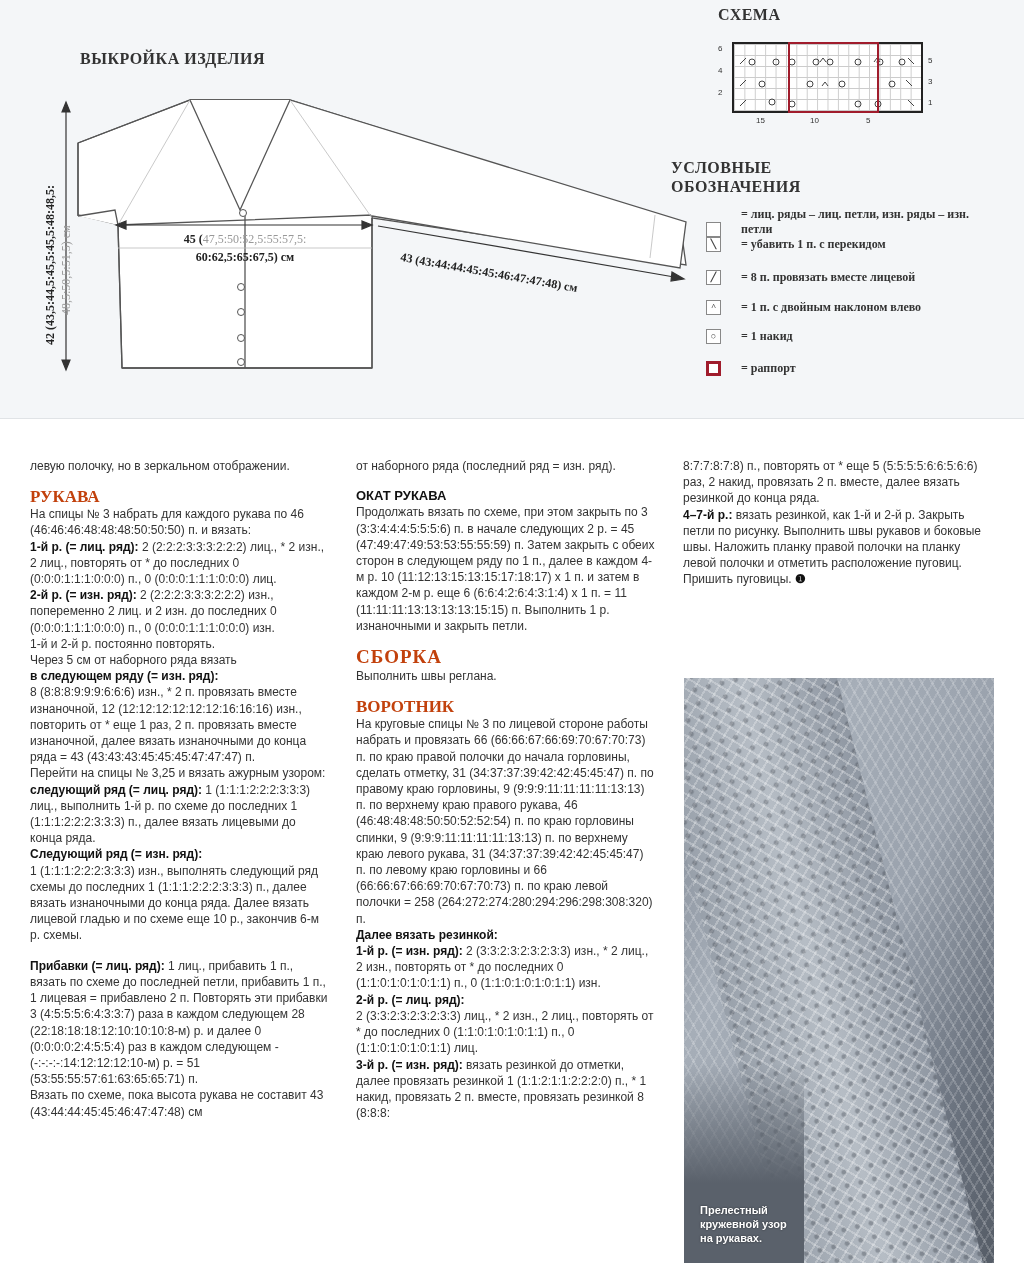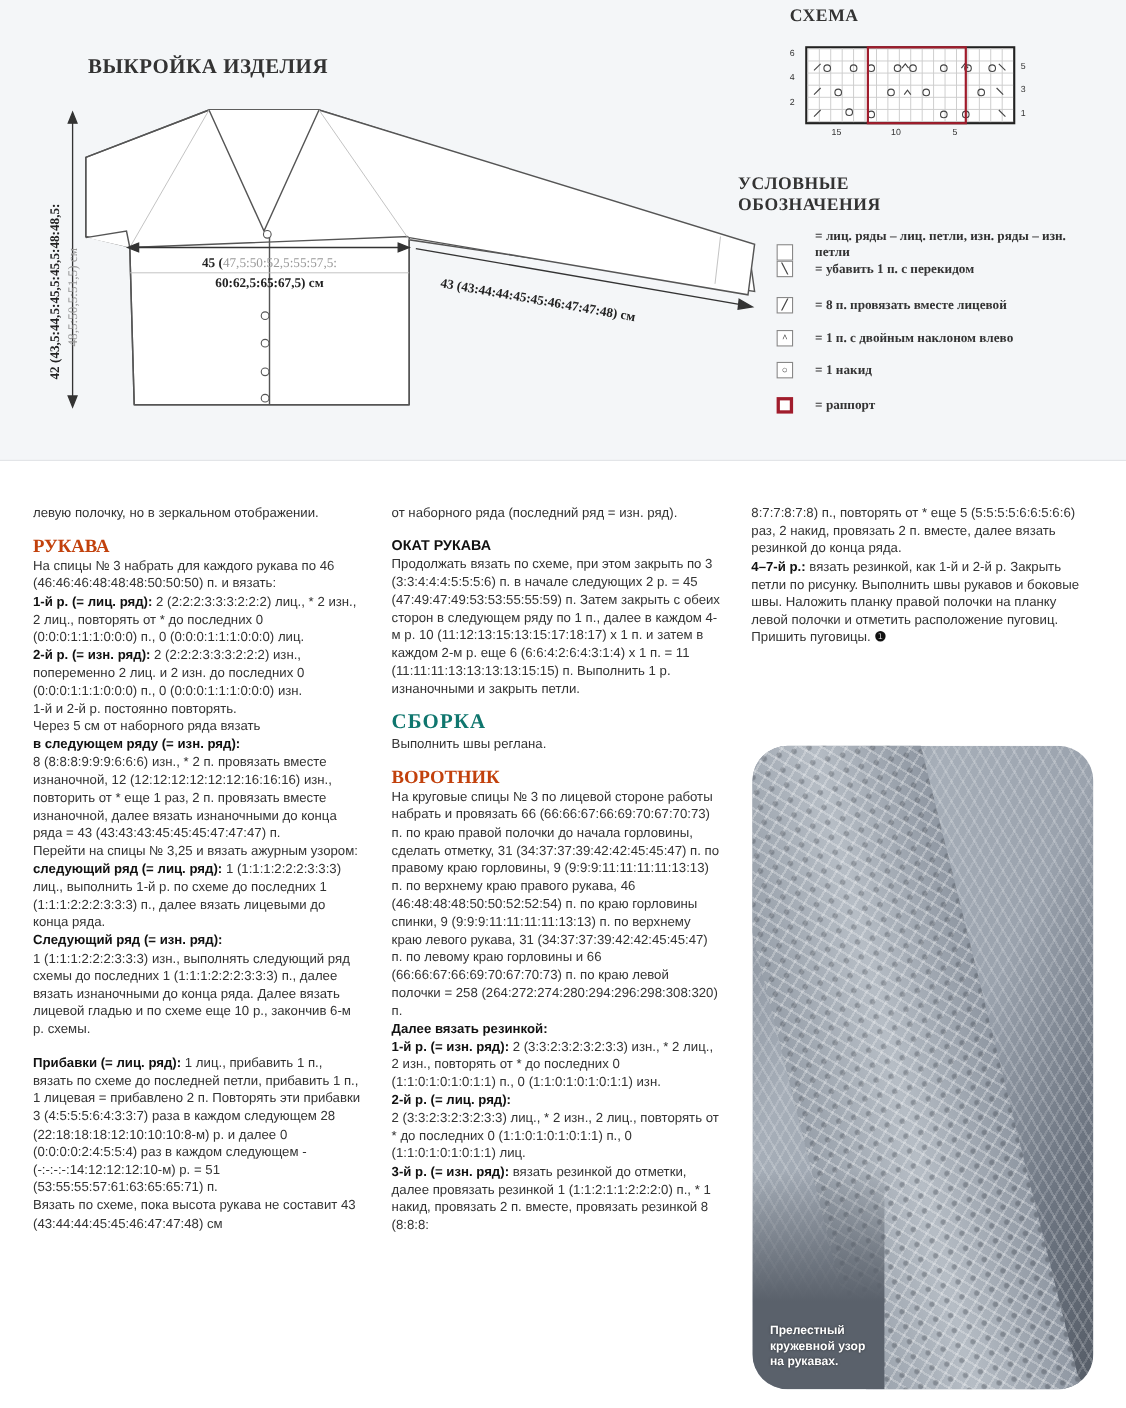--- a/index.html
+++ b/index.html
@@ -1,19 +1,19 @@
 <!DOCTYPE html>
 <html><head>
 <meta charset="utf-8">
 <style>
   html, body { margin: 0; padding: 0; }
   body { width: 1024px; height: 1280px; background: #ffffff; position: relative; overflow: hidden; font-family: "Liberation Sans", sans-serif; color: #222; }
   .top { position: absolute; left: 0; top: 0; width: 1024px; height: 418px; background: #f4f6f8; }
   .divider { position: absolute; left: 0; top: 418px; width: 1024px; height: 1px; background: #e0e3e6; }
-  .pattern-title { position: absolute; left: 80px; top: 50px; font-family: "Liberation Serif", serif; font-weight: bold; font-size: 19px; letter-spacing: 0.5px; color: #333; }
+  .pattern-title { position: absolute; left: 80px; top: 50px; font-family: "Liberation Serif", serif; font-weight: bold; font-size: 16px; letter-spacing: 0.5px; color: #333; }
   svg.garment { position: absolute; left: 0; top: 0; }
   .dim { position: absolute; font-family: "Liberation Serif", serif; font-weight: bold; font-size: 12px; color: #222; white-space: nowrap; }
   .dim .muted { color: #999; font-weight: normal; }
   .dim-width { left: 150px; top: 230px; text-align: center; line-height: 18px; width: 190px; }
   .dim-sleeve { left: 402px; top: 250px; transform: rotate(10deg); transform-origin: left top; }
   .dim-height { left: 42px; top: 345px; transform: rotate(-90deg); transform-origin: left top; line-height: 16px; }
   .chart-title { position: absolute; left: 718px; top: 6px; font-family: "Liberation Serif", serif; font-weight: bold; font-size: 16px; color: #333; letter-spacing: 0.5px; }
   .chart-box { position: absolute; left: 732px; top: 42px; width: 187px; height: 67px; border: 2px solid #222; background: #fff; }
   .chart-grid { position: absolute; inset: 0; background-image: linear-gradient(#ccc 1px, transparent 1px), linear-gradient(90deg, #ccc 1px, transparent 1px); background-size: 10.4px 11px; }
   .rapport { position: absolute; left: 54px; top: -2px; width: 87px; height: 67px; border: 2px solid #a01c2c; }
@@ -21,26 +21,26 @@
   .col-num { position: absolute; font-size: 8px; color: #333; top: 116px; }
   .legend-title { position: absolute; left: 671px; top: 158px; font-family: "Liberation Serif", serif; font-weight: bold; font-size: 16px; line-height: 19px; color: #333; letter-spacing: 0.5px; }
   .legend-item { position: absolute; left: 706px; font-family: "Liberation Serif", serif; font-weight: bold; font-size: 12px; color: #333; display: flex; align-items: flex-end; }
   .legend-icon { width: 13px; height: 13px; border: 1px solid #888; margin-right: 20px; flex-shrink: 0; position: relative; background: #fff; font-size: 9px; line-height: 13px; text-align: center; color: #444; }
   .legend-icon.rapport-icon { border: 3px solid #a01c2c; width: 9px; height: 9px; }
   .col { position: absolute; font-size: 12px; line-height: 16.2px; color: #333; }
   .col p { margin: 0; }
   .col .b { font-weight: bold; color: #111; }
   .h-serif { font-family: "Liberation Serif", serif; font-weight: bold; font-size: 17px; color: #c2410c; margin-top: 14px !important; line-height: 18px; }
   .h-sans { font-weight: bold; font-size: 13px; color: #111; margin-top: 14px !important; }
-  .h-big { font-family: "Liberation Serif", serif; font-weight: bold; font-size: 19px; color: #0f766e; margin-top: 12px !important; line-height: 22px; letter-spacing: 1px; }
+  .h-big { font-family: "Liberation Serif", serif; font-weight: bold; font-size: 19px; color: #c2410c; margin-top: 12px !important; line-height: 22px; letter-spacing: 1px; }
   .photo { position: absolute; left: 684px; top: 678px; width: 310px; height: 585px; overflow: hidden;
     background:
       repeating-linear-gradient(60deg, rgba(255,255,255,0.18) 0 2px, transparent 2px 9px),
       repeating-linear-gradient(-60deg, rgba(255,255,255,0.14) 0 2px, transparent 2px 9px),
-      linear-gradient(115deg, #7d8591 0%, #a6aeb8 30%, #9aa2ad 55%, #6c7480 80%, #555c66 100%); border-radius: 32px; }
+      linear-gradient(115deg, #7d8591 0%, #a6aeb8 30%, #9aa2ad 55%, #6c7480 80%, #555c66 100%); }
   .photo .sleeve { position: absolute; left: 40px; top: -30px; width: 190px; height: 700px; transform: rotate(-14deg);
     background:
       radial-gradient(circle, rgba(60,66,75,0.35) 2px, transparent 3px) 0 0/14px 14px,
       repeating-linear-gradient(45deg, rgba(255,255,255,0.25) 0 2px, transparent 2px 10px),
       repeating-linear-gradient(-45deg, rgba(255,255,255,0.25) 0 2px, transparent 2px 10px),
       linear-gradient(90deg, #98a0aa, #b6bdc5, #8f97a2); }
   .photo .dark { position: absolute; left: 0; bottom: 0; width: 120px; height: 200px; background: linear-gradient(180deg, rgba(80,86,96,0) 0%, #5a616b 60%); }
   .photo-caption { position: absolute; left: 16px; bottom: 18px; color: #fff; font-weight: bold; font-size: 11px; line-height: 14px; width: 100px; text-shadow: 0 0 2px rgba(0,0,0,0.6); }
 </style>
 </head>

